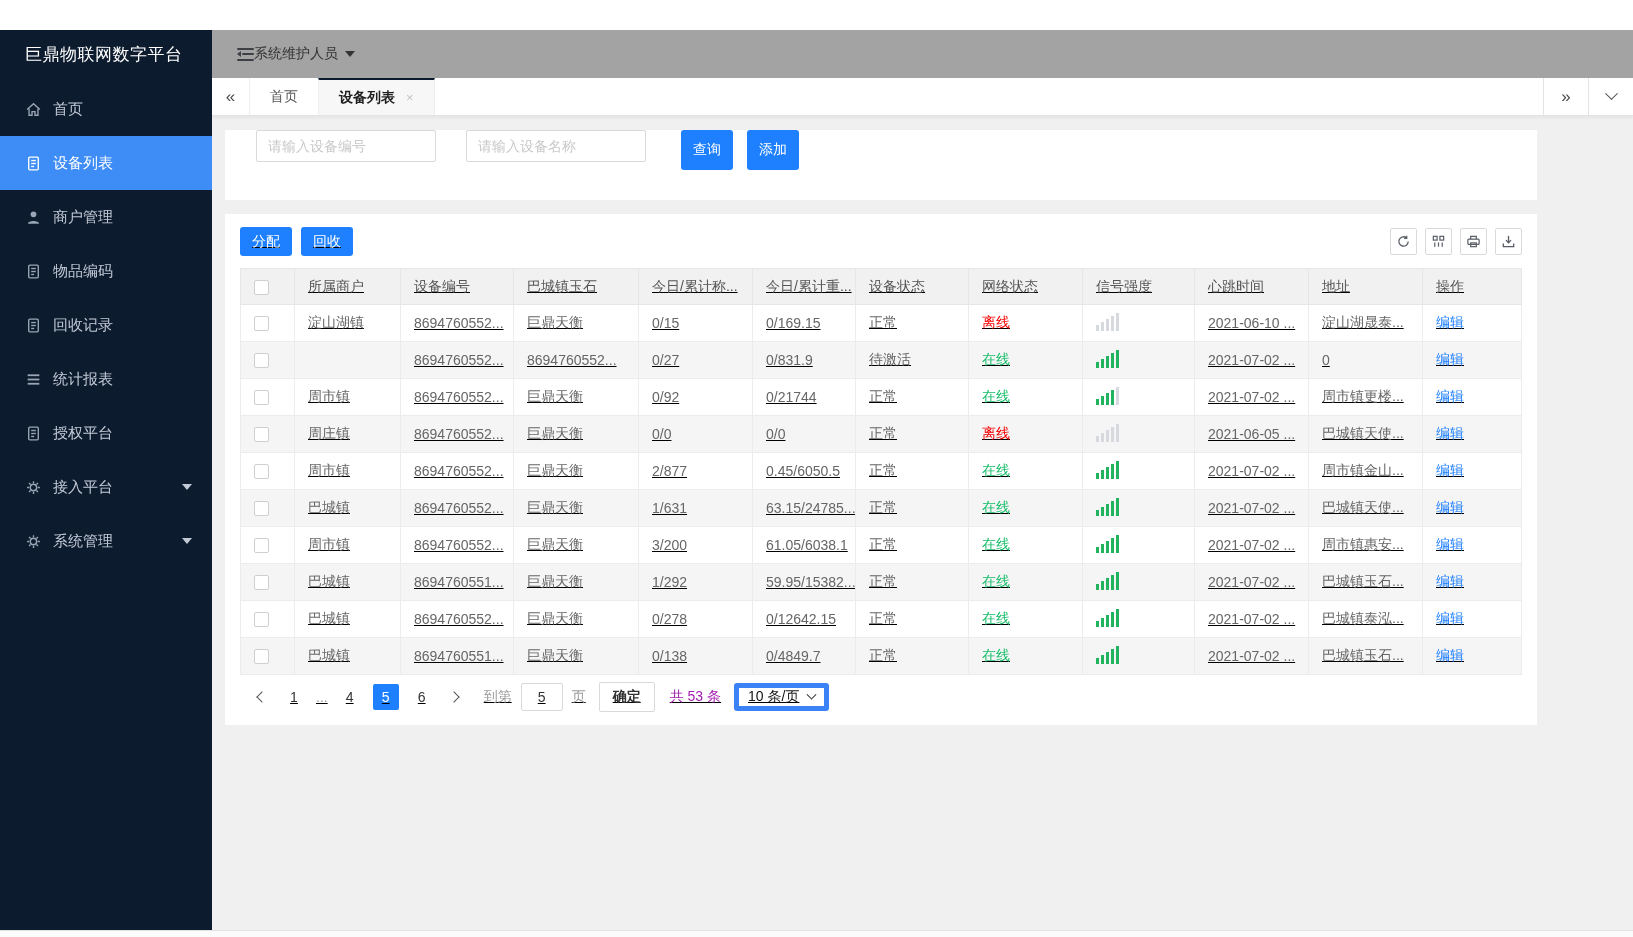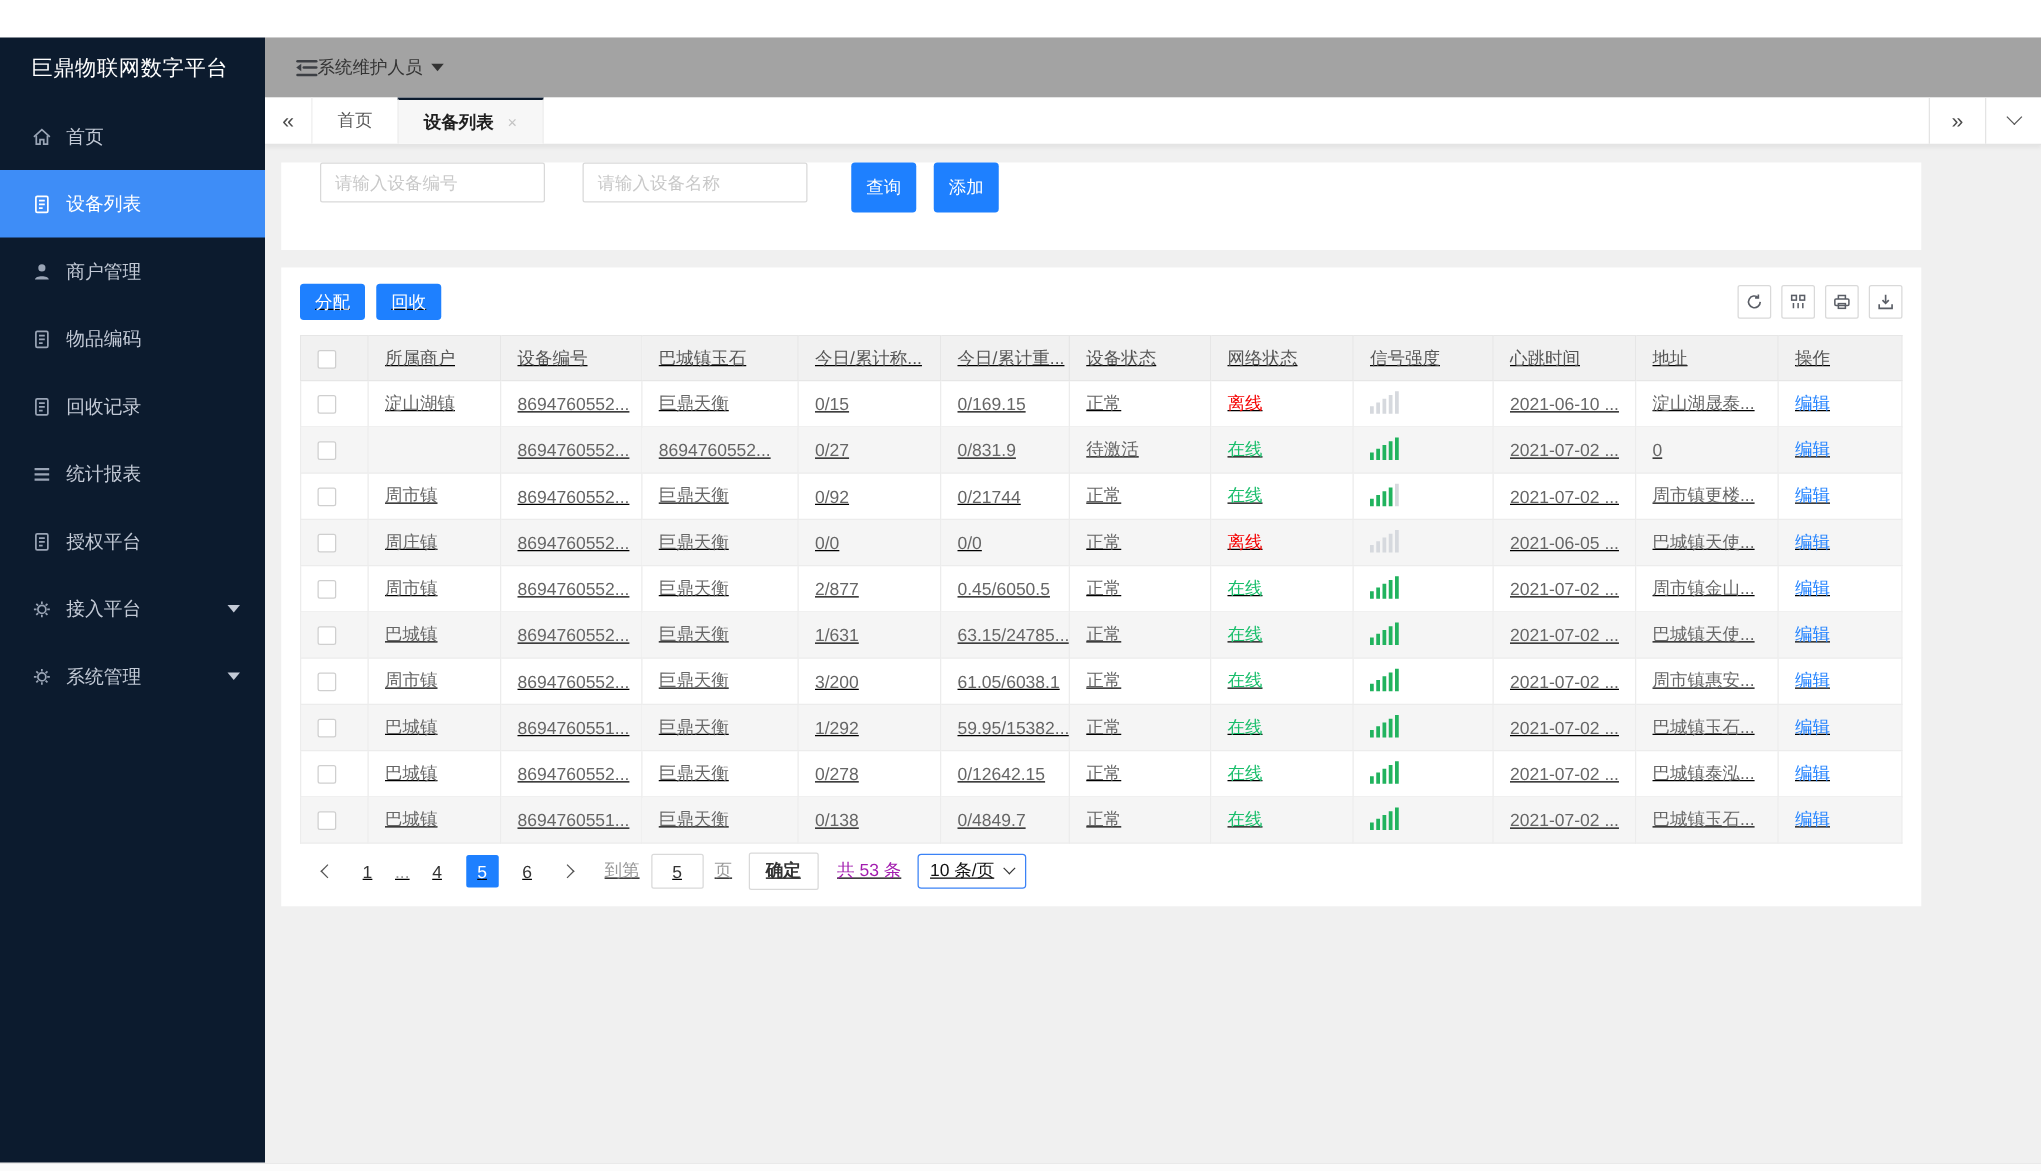--- a/index.html
+++ b/index.html
@@ -106,21 +106,21 @@
   .pg-num.active { background:#1e80ff; color:#fff; border-radius:2px; }
   .pg-ellipsis { color:#999; margin:0 4px; }
   .goto-label { color:#9a9a9a; margin-left:16px; }
   .goto-input { width:42px; height:28px; border:1px solid #d9d9d9; border-radius:2px;
                 text-align:center; font-size:14px; margin:0 9px; color:#333; outline:none; }
   .page-unit { color:#9a9a9a; }
   .confirm-btn { height:30px; padding:0 13px; background:#fff; border:1px solid #d9d9d9;
                  border-radius:2px; font-size:14px; font-weight:700; color:#333; margin-left:13px; cursor:pointer;
                  font-family:"Liberation Sans","DejaVu Sans",sans-serif; }
   .total { margin-left:15px; color:#a21caf; }
-  .size-select { height:28px; border:1px solid #3b82f6; border-radius:3px; display:inline-flex;
+  .size-select { height:28px; border:5px solid #3b82f6; border-radius:3px; display:inline-flex;
                  align-items:center; padding:0 9px; margin-left:13px; gap:9px; color:#111; cursor:pointer;
                  background:#fff; }
   .size-select .chev-dn { width:7px; height:7px; border-color:#333; }
 
   .bottom-strip { height:37px; background:#fbfbfb; border-top:1px solid #e3e3e3; }
 
   svg { display:block; }
 </style>
 </head>
 <body>

